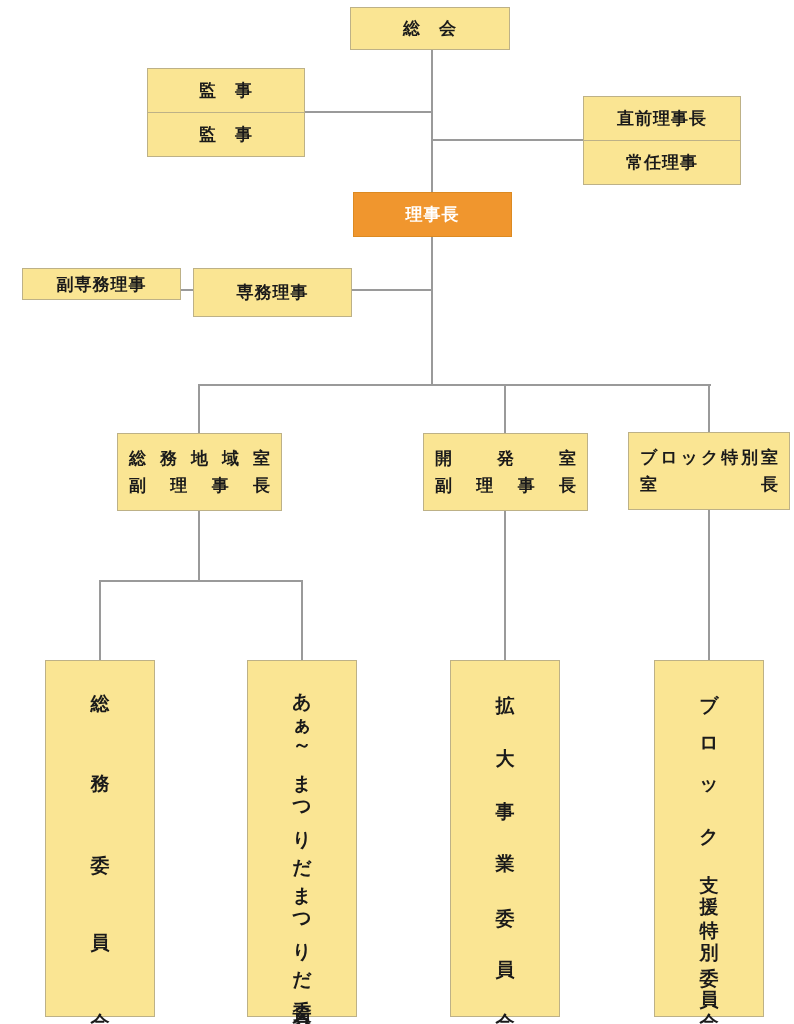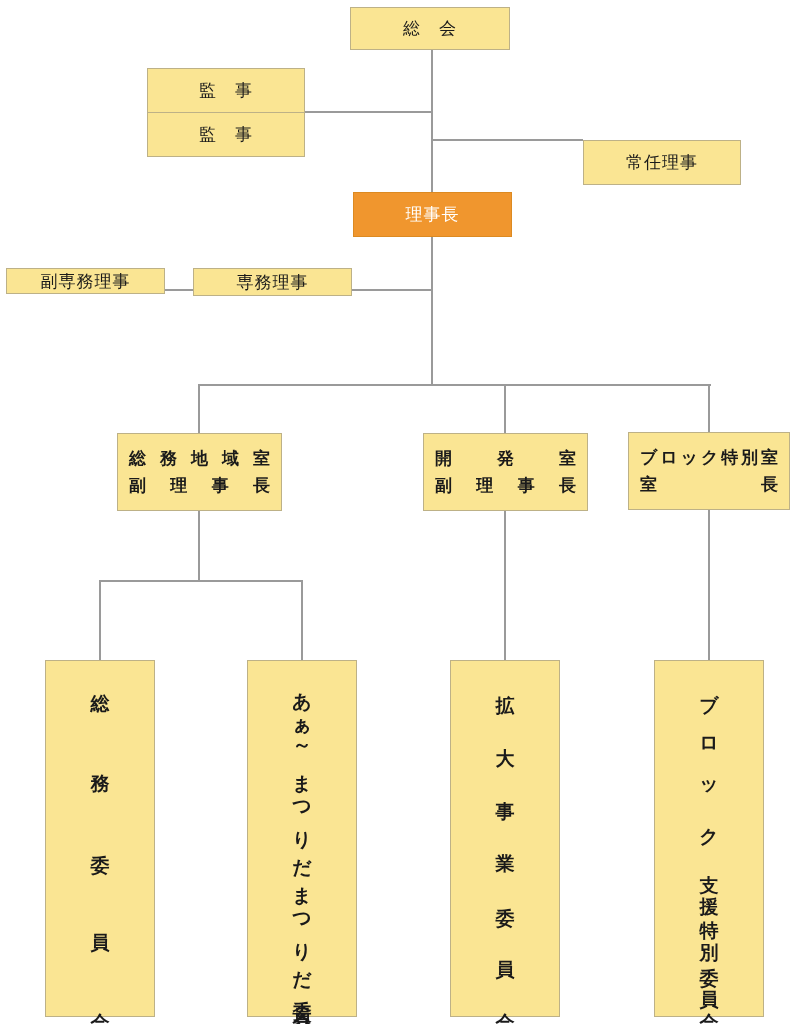--- a/index.html
+++ b/index.html
@@ -26,21 +26,21 @@
     border:1.5px solid var(--box_border);
     box-sizing:border-box;
   }
   .accent{
     background:var(--accent_fill);
     border-color:var(--accent_border);
     color:var(--accent_text);
   }
   .hlabel{
     display:flex;align-items:center;justify-content:center;
-    font-size:17px;font-weight:400;letter-spacing:1px;
+    font-size:17px;font-weight:700;letter-spacing:1px;
     white-space:nowrap;
   }
   .twoline{
     display:flex;flex-direction:column;justify-content:center;
     gap:4px;font-size:17px;font-weight:600;
   }
   .jline{
     display:flex;justify-content:space-between;
     padding:0 11px;
   }
@@ -85,32 +85,35 @@
     <span>総　会</span>
   </div>
 
   <div class="box hlabel" style="left:147px;top:68px;width:158px;height:45px">
     <span>監　事</span>
   </div>
   <div class="box hlabel" style="left:147px;top:112px;width:158px;height:45px">
     <span>監　事</span>
   </div>
 
+  <div class="box hlabel" style="left:583px;top:96px;width:158px;height:45px">
+    <span>直前理事長</span>
+  </div>
   <div class="box hlabel accent" style="left:353px;top:192px;width:159px;height:45px">
     <span>理事長</span>
   </div>
 
   <div class="box hlabel" style="left:583px;top:140px;width:158px;height:45px">
     <span>常任理事</span>
   </div>
 
-  <div class="box hlabel" style="left:6px;top:268px;width:159px;height:26px">
+  <div class="box hlabel" style="left:22px;top:268px;width:159px;height:32px">
     <span>副専務理事</span>
   </div>
-  <div class="box hlabel" style="left:193px;top:268px;width:159px;height:28px">
+  <div class="box hlabel" style="left:193px;top:268px;width:159px;height:49px">
     <span>専務理事</span>
   </div>
 
   <div class="box twoline" style="left:117px;top:433px;width:165px;height:78px">
     <div class="jline">
         <span>総</span>
         <span>務</span>
         <span>地</span>
         <span>域</span>
         <span>室</span>

